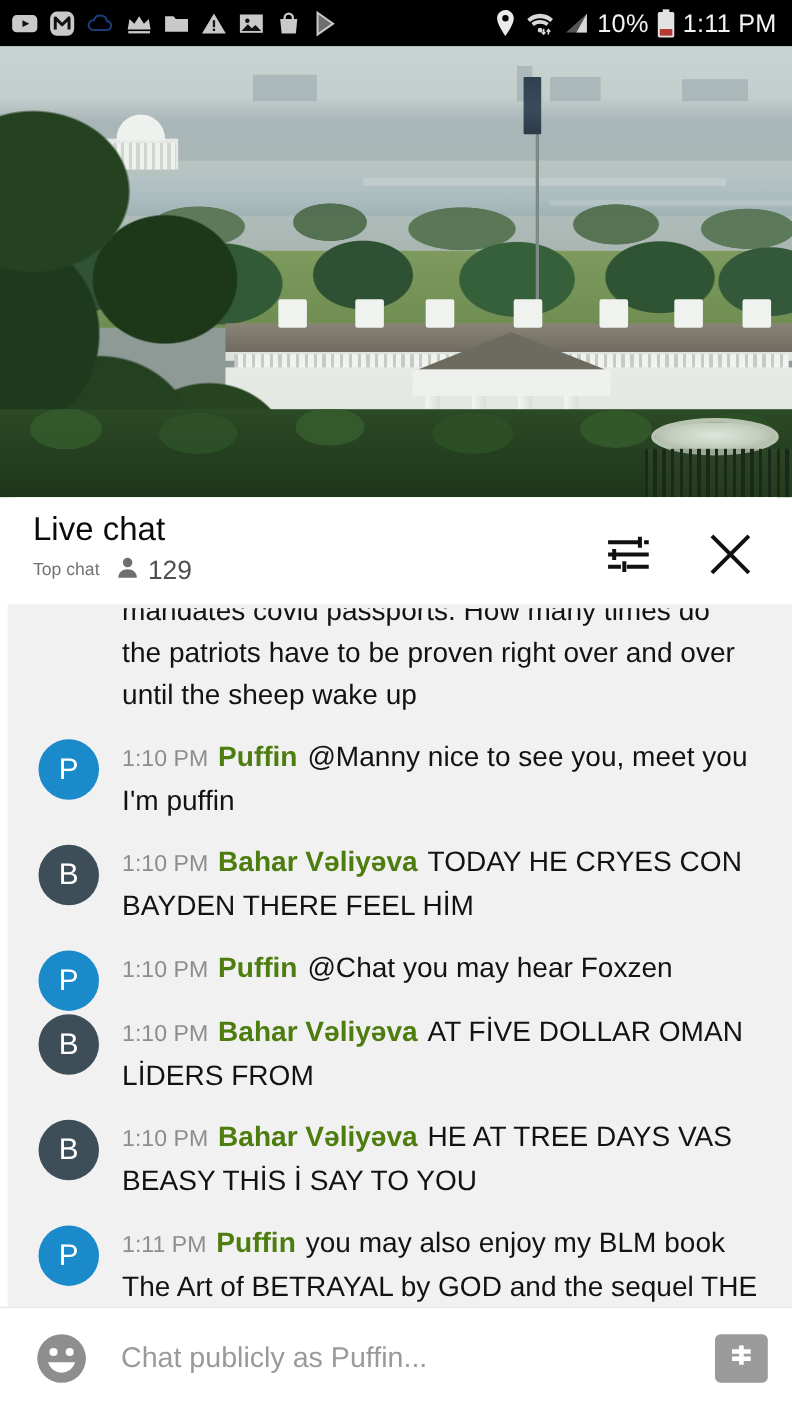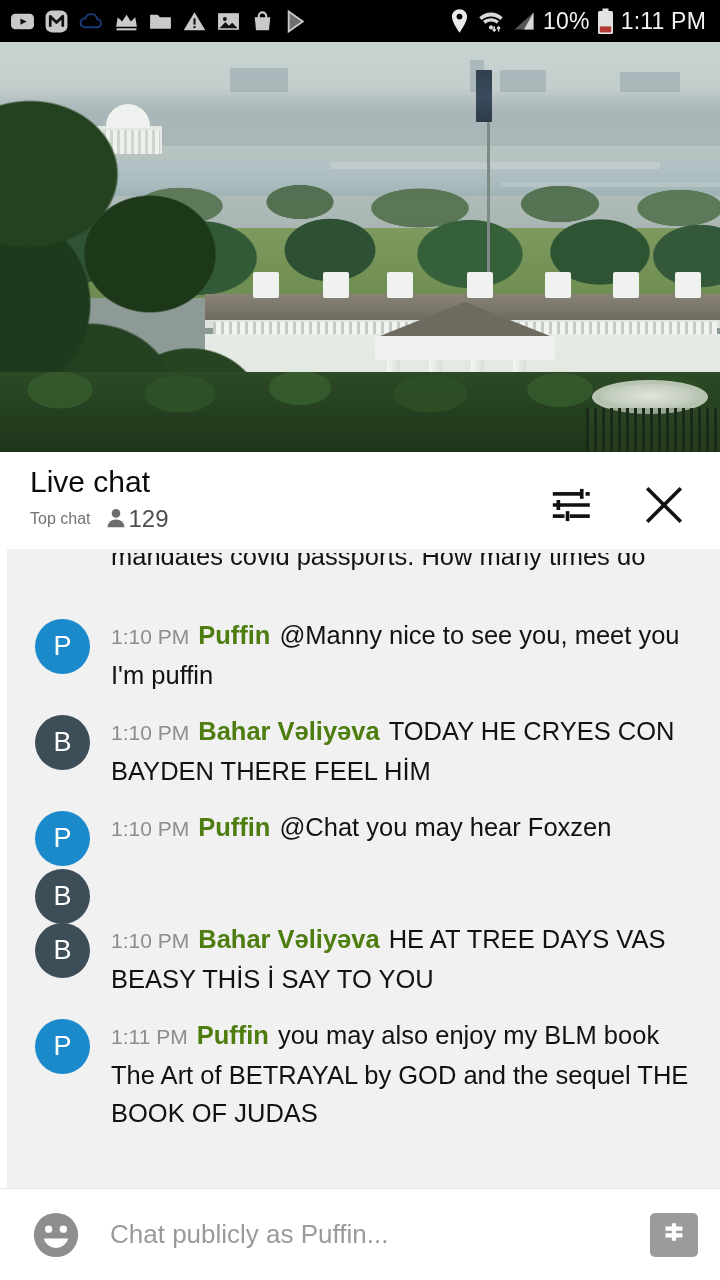--- a/index.html
+++ b/index.html
@@ -187,21 +187,21 @@
     width:720px; height:97px;
     background:#ffffff;
     padding: 12px 22px 0 30px;
     display:flex;
     border-radius:17px;
   }
   .ch-titles { display:flex; flex-direction:column; gap:4px; }
   .ch-title { font-size:30px; color:#0b0b0b; font-weight:400; line-height:36px; }
   .ch-sub { display:flex; align-items:center; gap:14px; }
   .ch-sub-label { font-size:16px; color:#727272; line-height:30px; }
-  .ch-viewers { display:flex; align-items:flex-end; }
+  .ch-viewers { display:flex; align-items:flex-start; gap:6px; }
   .ch-viewers-count { font-size:24px; color:#4f4f4f; line-height:30px; }
   .ch-actions { margin-left:auto; display:flex; align-items:center; gap:46px; padding-right:10px; }
 
   
   .chat-list {
     position:relative;
     width:720px; height:639px;
     background:#f1f1f1;
     border-left: 7px solid #ffffff;
     overflow:hidden;
@@ -446,20 +446,23 @@
 
   <div class="chat-list">
     <div class="list-inner">
 
       <div class="msg first">
         <div class="top-clip">
           <div class="msg-text" style="margin-top:-16px;">
             <span class="m-body">mandates covid passports. How many times do</span>
           </div>
         </div>
+        <div class="msg-text">
+          <span class="m-body">the patriots have to be proven right over and over until the sheep wake up</span>
+        </div>
       </div>
 
       <div class="msg">
         <div class="avatar" style="background:#1b8acb;">
           <span>P</span>
         </div>
         <div class="msg-text">
           <span class="m-time">1:10 PM</span><span class="m-author">Puffin</span><span class="m-body">@Manny nice to see you, meet you I'm puffin</span>
         </div>
       </div>
@@ -478,20 +481,23 @@
           <span>P</span>
         </div>
         <div class="msg-text">
           <span class="m-time">1:10 PM</span><span class="m-author">Puffin</span><span class="m-body">@Chat you may hear Foxzen</span>
         </div>
       </div>
 
       <div class="msg">
         <div class="avatar" style="background:#3d4e58;">
           <span>B</span>
+        </div>
+        <div class="msg-text">
+          <span class="m-time">1:10 PM</span><span class="m-author">Bahar Vəliyəva</span><span class="m-body">AT FİVE DOLLAR OMAN LİDERS FROM</span>
         </div>
       </div>
 
       <div class="msg">
         <div class="avatar" style="background:#3d4e58;">
           <span>B</span>
         </div>
         <div class="msg-text">
           <span class="m-time">1:10 PM</span><span class="m-author">Bahar Vəliyəva</span><span class="m-body">HE AT TREE DAYS VAS BEASY THİS İ SAY TO YOU</span>
         </div>

